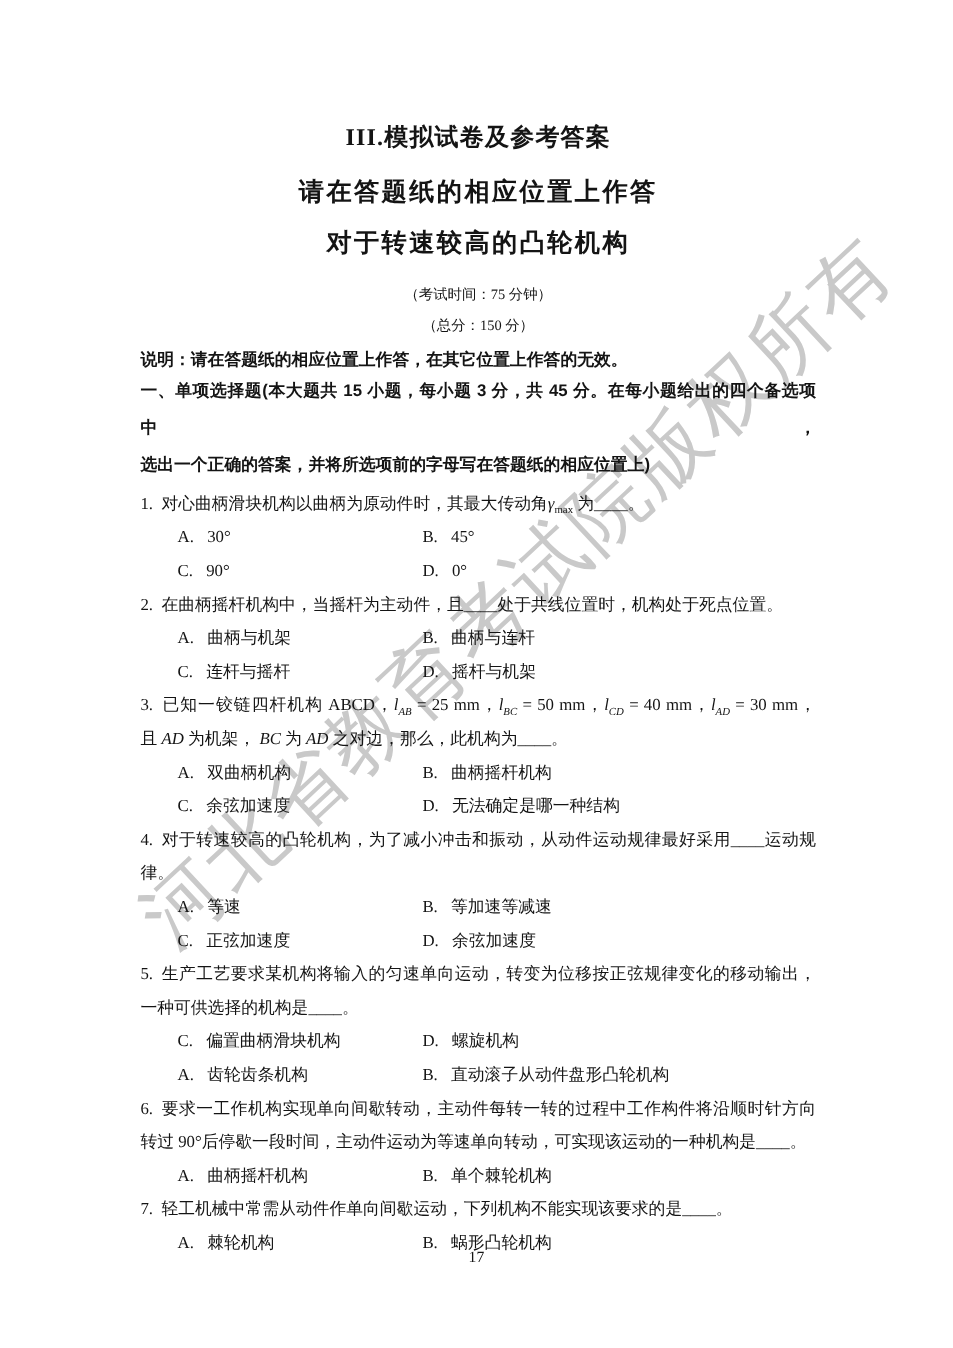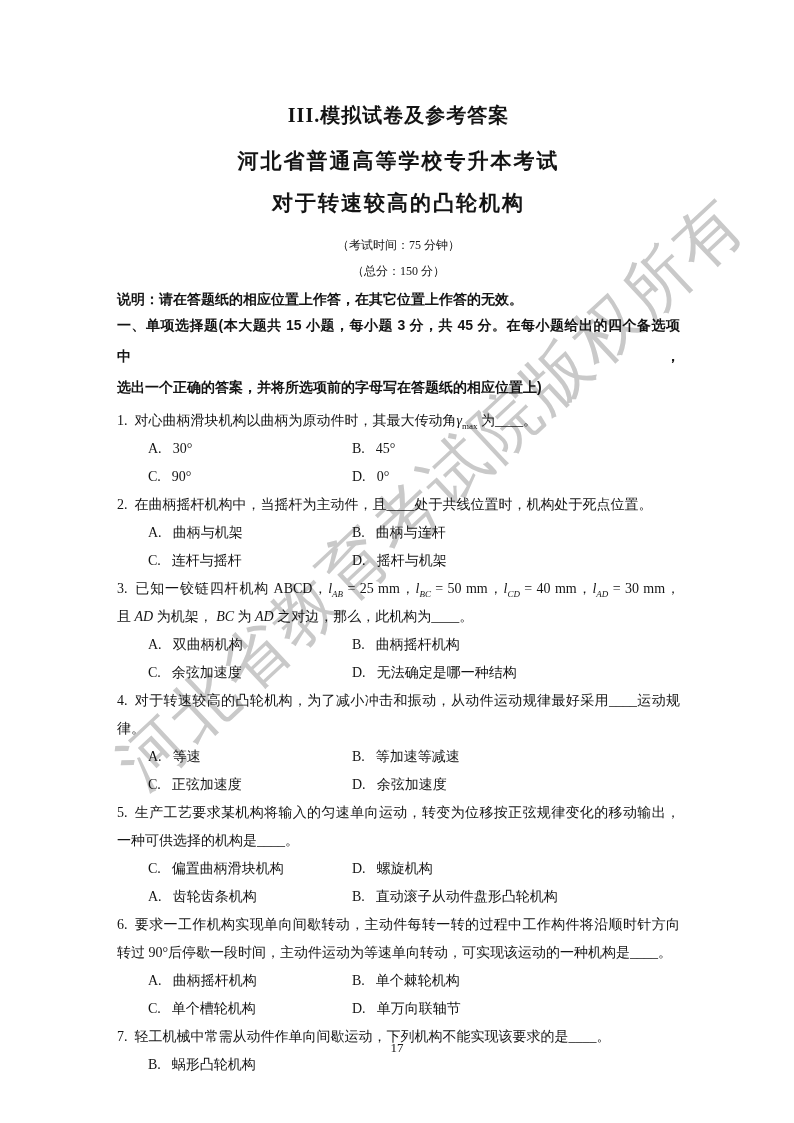--- a/index.html
+++ b/index.html
@@ -57,21 +57,21 @@
 </head>
 <body>
 
 <div class="page">
 
   <div class="watermark">河北省教育考试院版权所有</div>
 
   <div class="content">
 
     <h1 class="t1">III.模拟试卷及参考答案</h1>
-    <h2 class="t2">河北省普通高等学校专升本考试</h2>
+    <h2 class="t2">请在答题纸的相应位置上作答</h2>
     <h2 class="t2">对于转速较高的凸轮机构</h2>
     <div class="t3">（考试时间：75 分钟）</div>
     <div class="t3">（总分：150 分）</div>
 
     <p class="note">说明：请在答题纸的相应位置上作答，在其它位置上作答的无效。</p>
     <p class="sec-heading fill">一、单项选择题(本大题共 15 小题，每小题 3 分，共 45 分。在每小题给出的四个备选项中，</p>
     <p class="sec-heading">选出一个正确的答案，并将所选项前的字母写在答题纸的相应位置上)</p>
 
     <div class="questions">
 
@@ -138,29 +138,26 @@
         </div>
       </div>
 
       <div class="q">
         <p class="stem fill"><span class="qnum">6.</span><span>要求一工作机构实现单向间歇转动，主动件每转一转的过程中工作构件将沿顺时针方向</span></p>
         <p class="stem"><span>转过 90°后停歇一段时间，主动件运动为等速单向转动，可实现该运动的一种机构是____。</span></p>
         <div class="opt-row">
           <span class="opt-a"><span class="opt-label">A.</span><span>曲柄摇杆机构</span></span>
           <span class="opt-b"><span class="opt-label">B.</span><span>单个棘轮机构</span></span>
         </div>
-        <div class="opt-row">
-          <span class="opt-a"><span class="opt-label">C.</span><span>单个槽轮机构</span></span>
-          <span class="opt-b"><span class="opt-label">D.</span><span>单万向联轴节</span></span>
-        </div>
       </div>
 
       <div class="q">
         <p class="stem"><span class="qnum">7.</span><span>轻工机械中常需从动件作单向间歇运动，下列机构不能实现该要求的是____。</span></p>
         <div class="opt-row">
+          <span class="opt-a"><span class="opt-label">A.</span><span>棘轮机构</span></span>
           <span class="opt-b"><span class="opt-label">B.</span><span>蜗形凸轮机构</span></span>
         </div>
       </div>
 
     </div>
   </div>
 
   <div class="page-number">17</div>
 
 </div>

